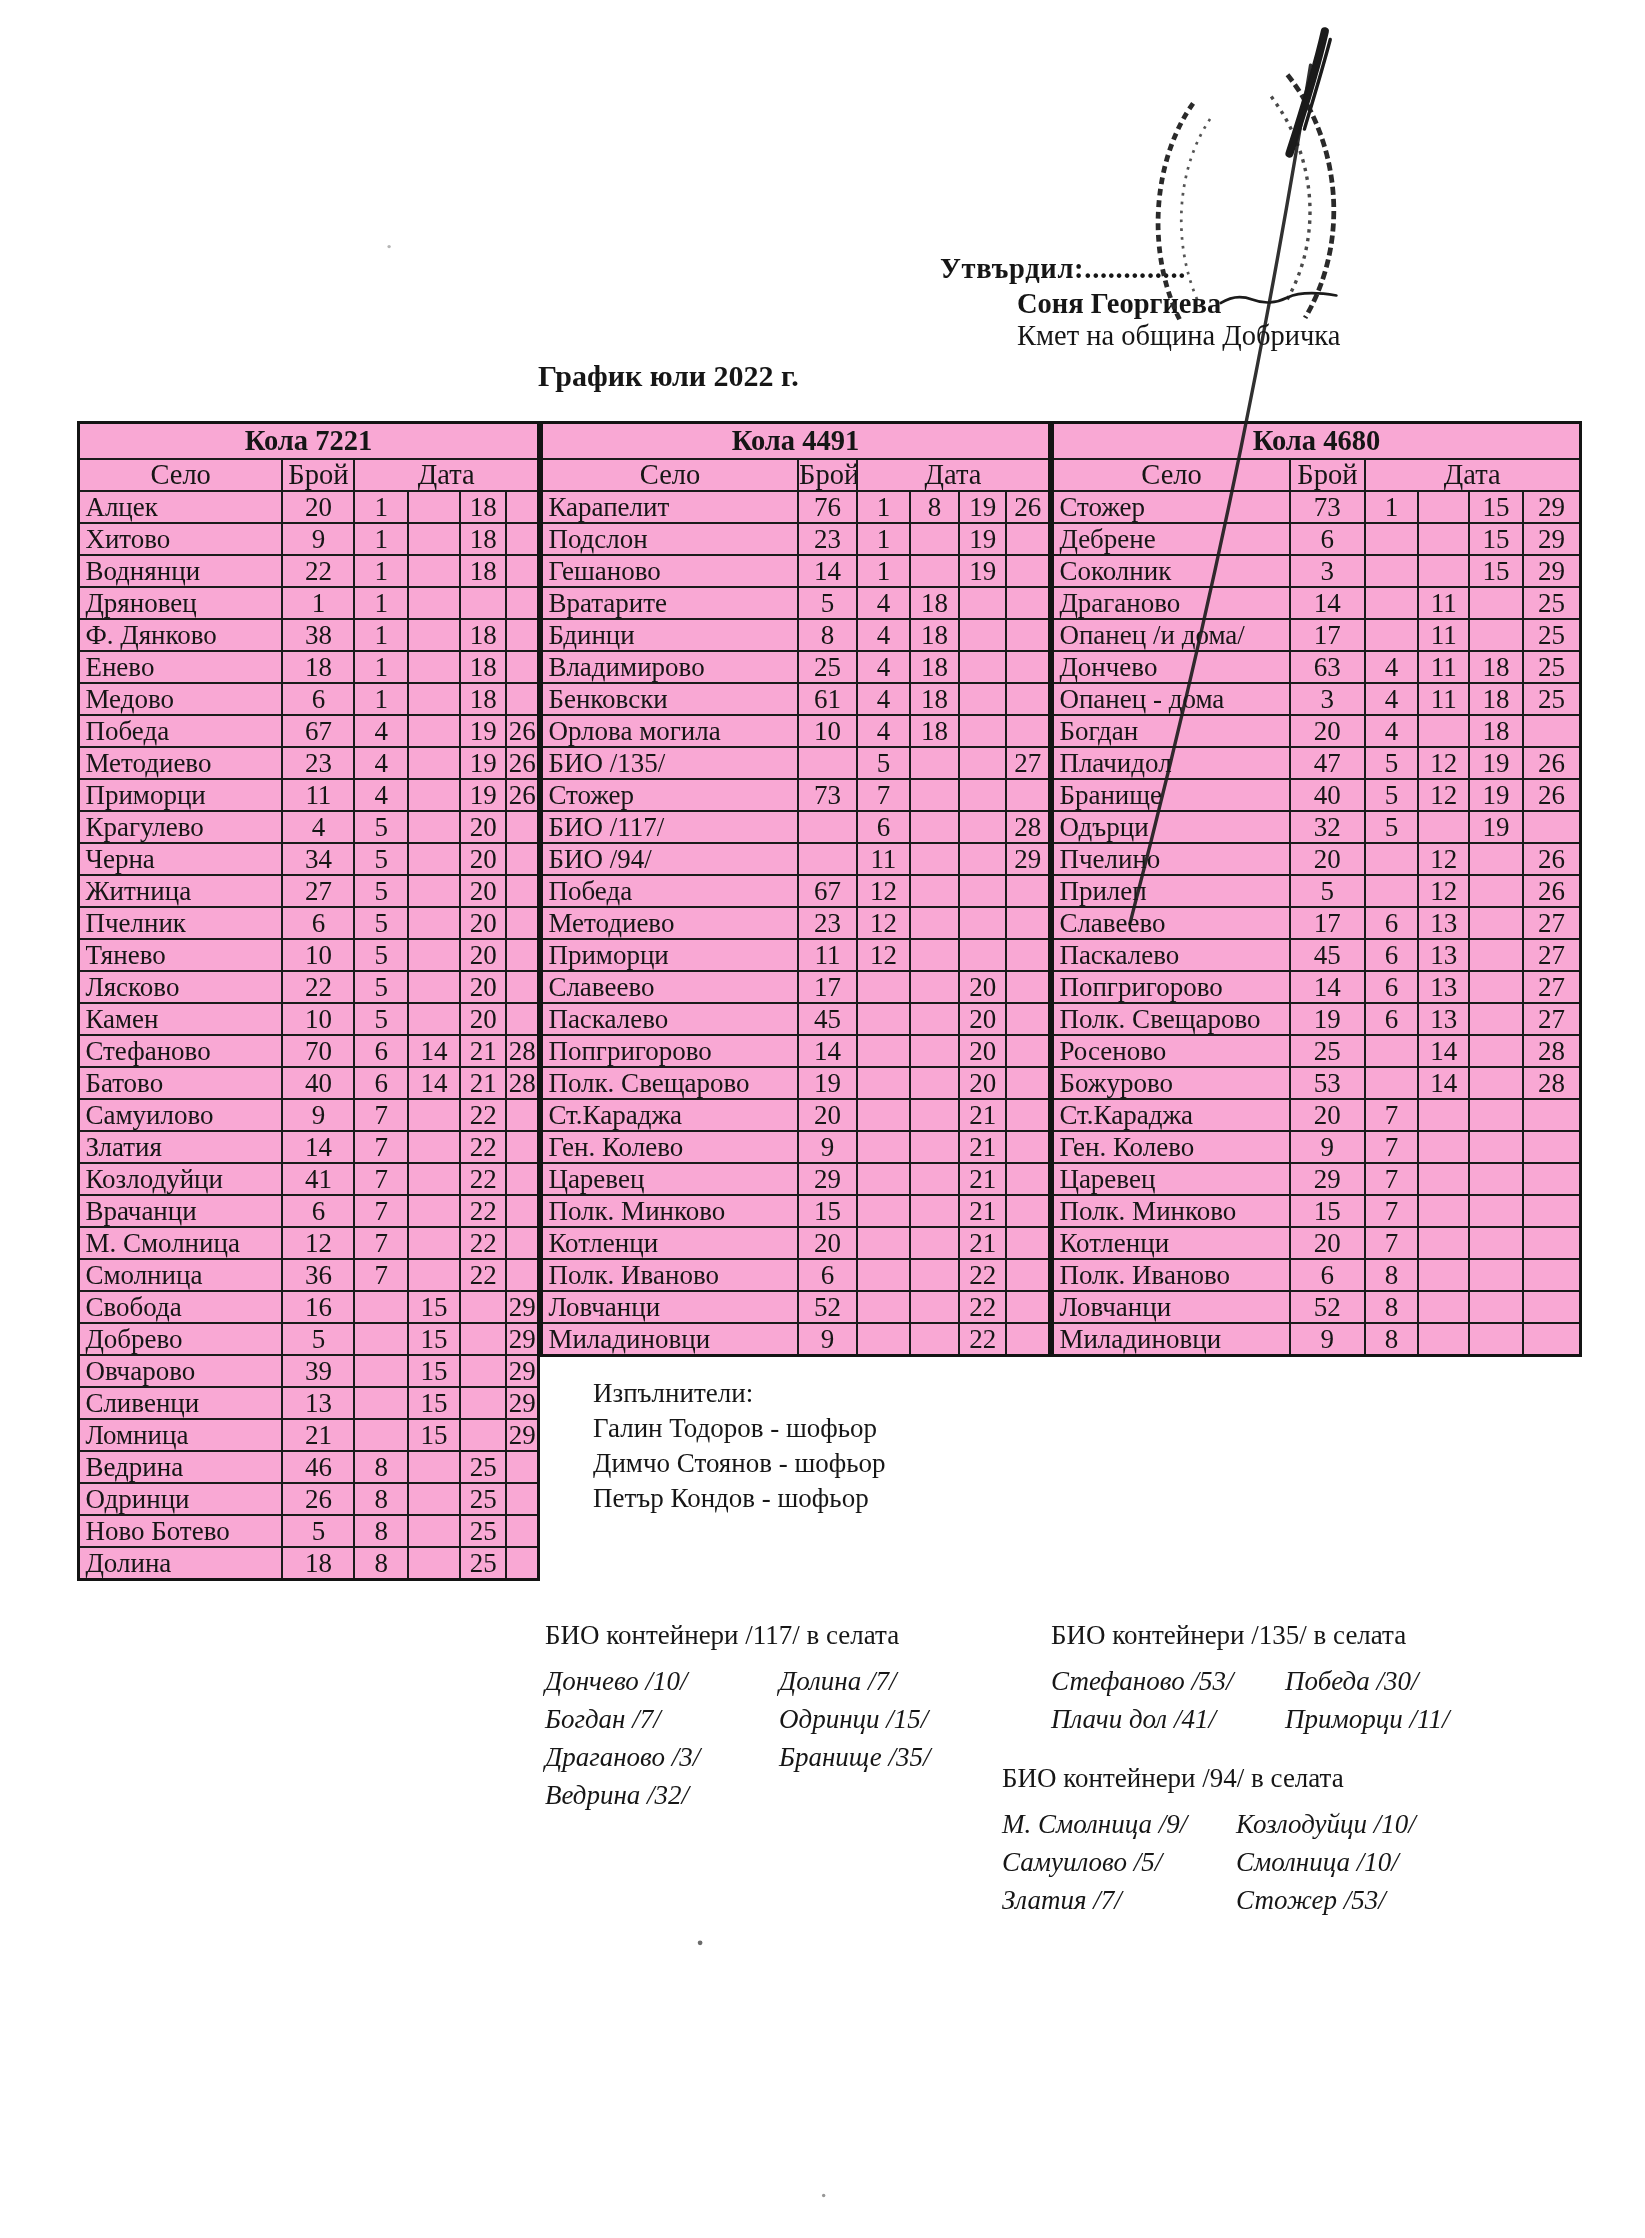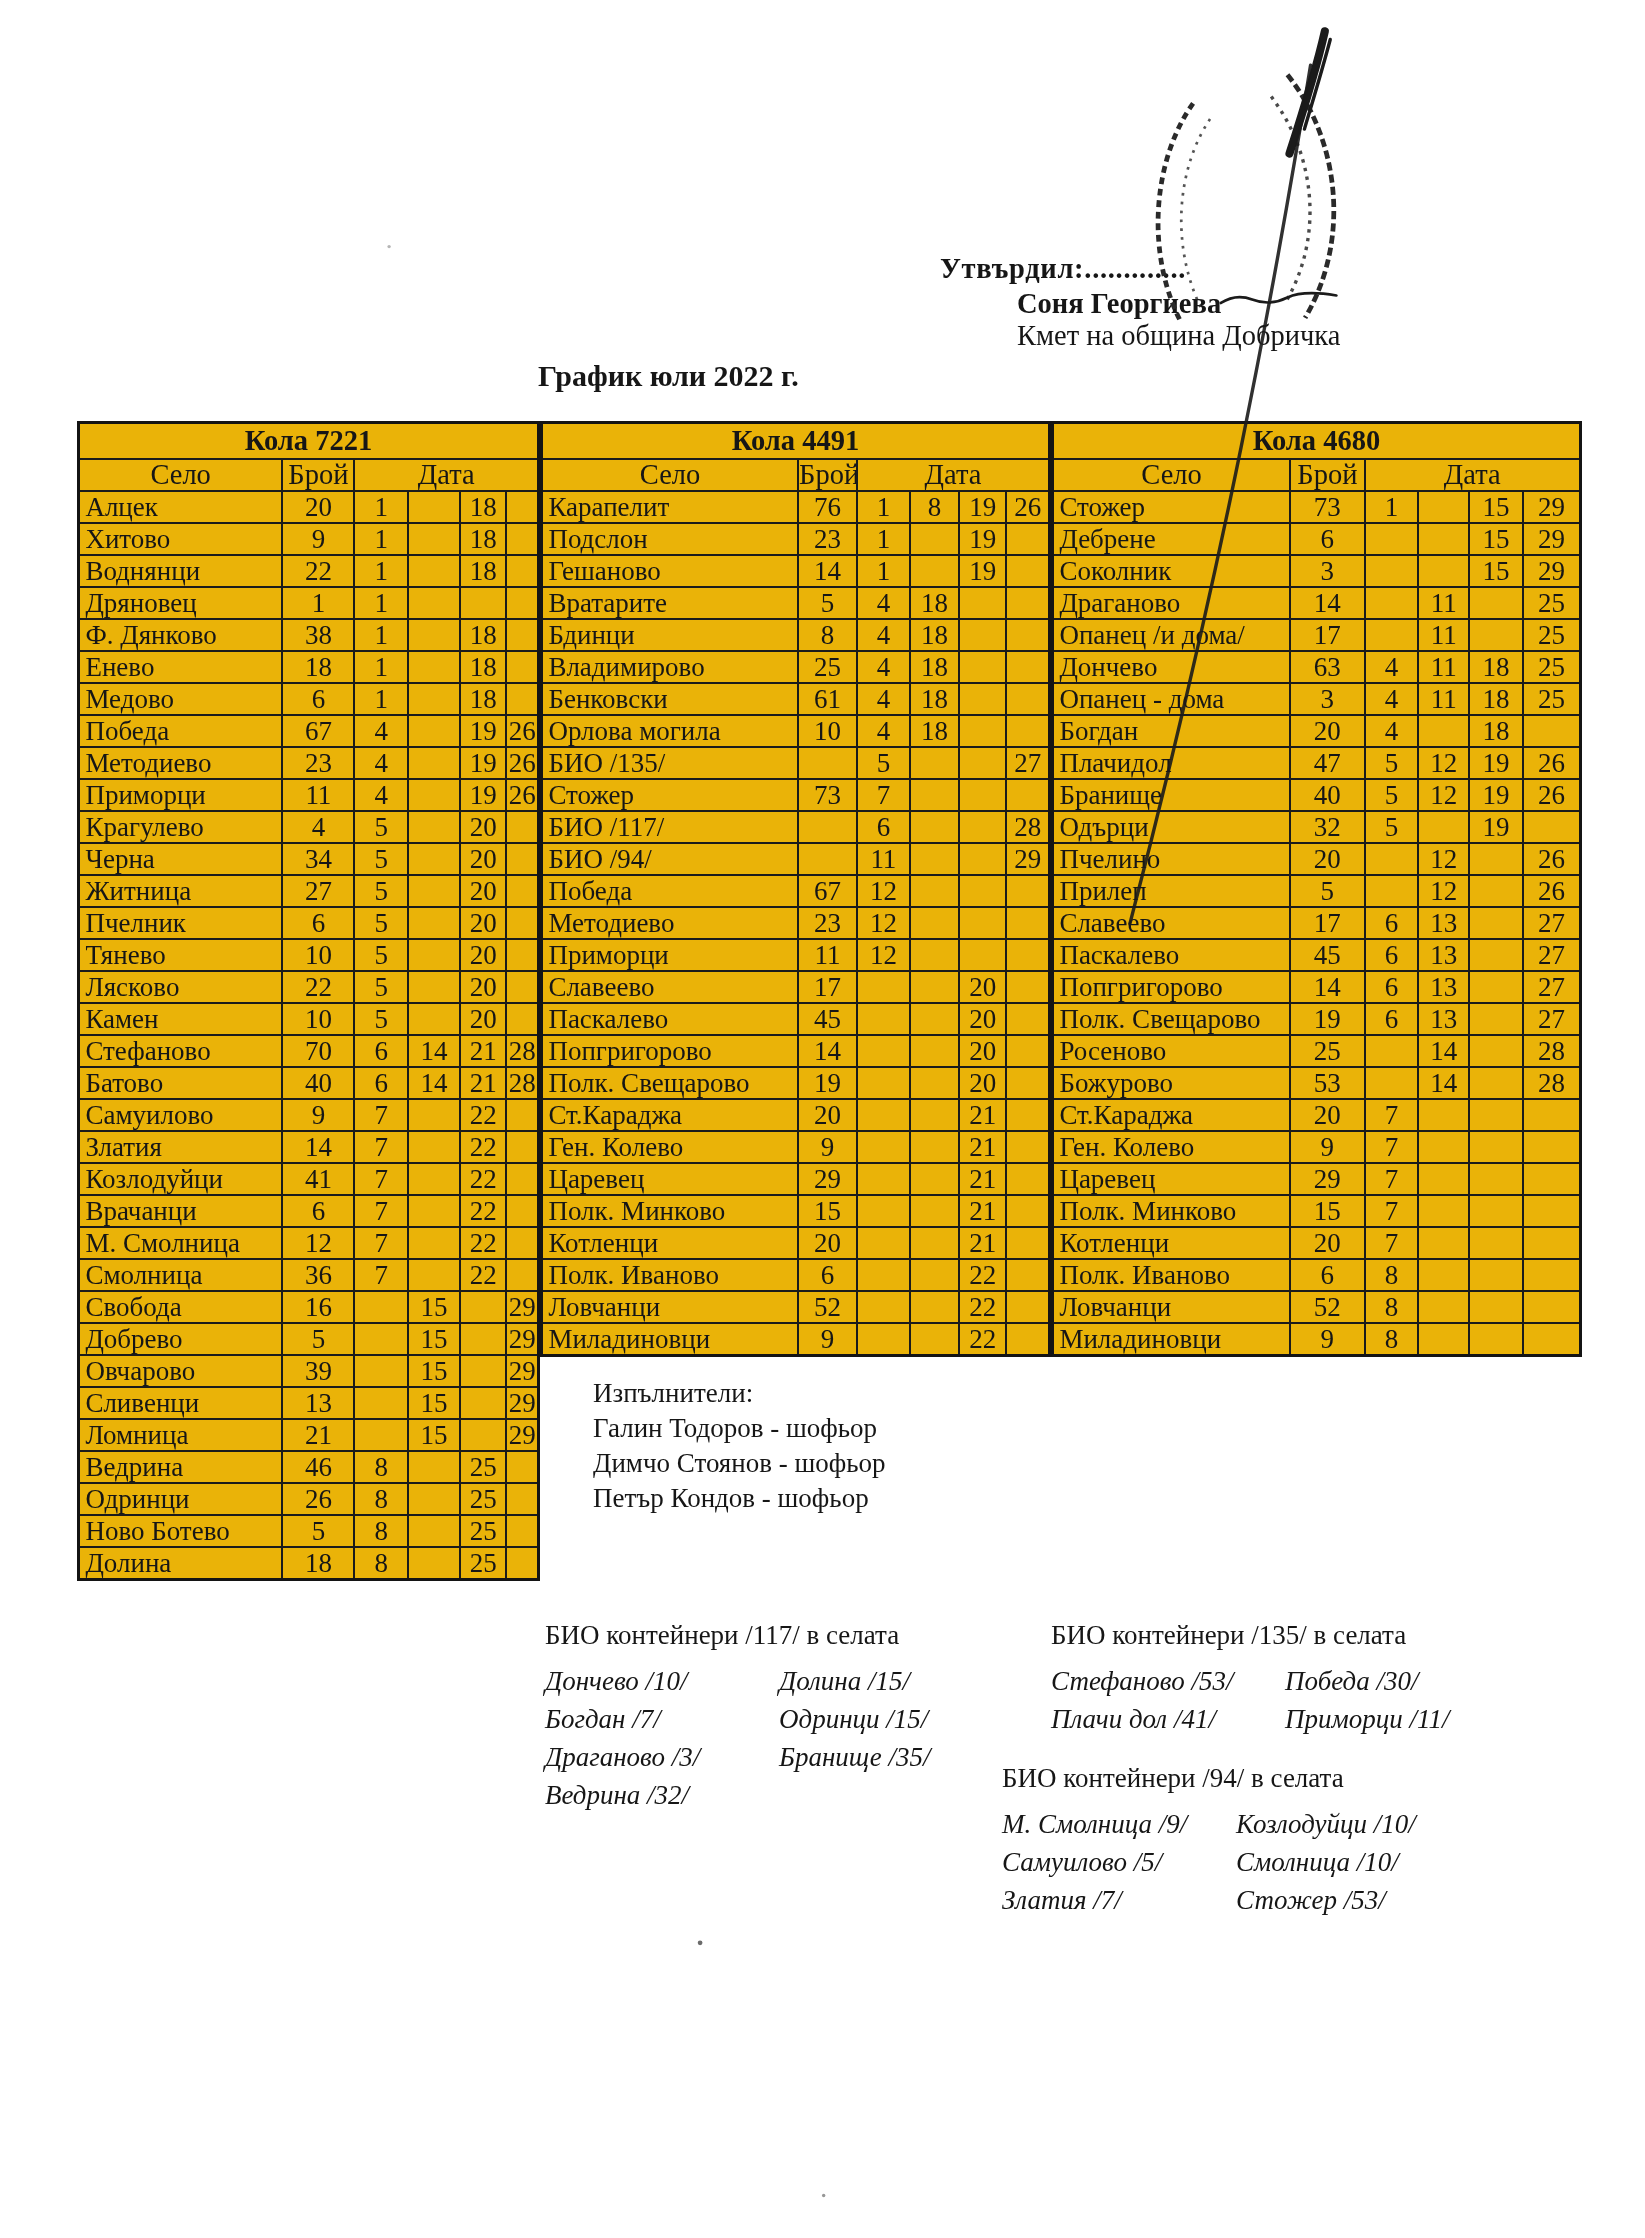--- a/index.html
+++ b/index.html
@@ -7,21 +7,21 @@
     width:1646px;height:2239px;position:relative;background:#ffffff;
     font-family:"Liberation Serif", serif;color:#161616;overflow:hidden;
   }
   .abs{position:absolute;}
   
   #approve{left:940px;top:253px;font-size:28.5px;font-weight:bold;letter-spacing:0.7px;}
   #approver-name{left:1017px;top:288px;font-size:28.5px;font-weight:bold;}
   #approver-title{left:1017px;top:320px;font-size:28.5px;}
   #title{left:538px;top:359px;font-size:30px;font-weight:bold;}
   
-  table.sched{position:absolute;border-collapse:collapse;table-layout:fixed;background:#eab308;border:3.4px solid #141414;}
+  table.sched{position:absolute;border-collapse:collapse;table-layout:fixed;background:#f9a8d4;border:3.4px solid #141414;}
   .sched td{border:2px solid #1b1b1b;padding:0;overflow:hidden;white-space:nowrap;line-height:1;}
   .sched .t-title td{height:34px;text-align:center;font-weight:bold;font-size:28.5px;}
   .sched .t-head td{height:30px;text-align:center;font-weight:normal;font-size:28.5px;}
   .sched td.v{text-align:left;padding-left:5.4px;font-size:27px;height:30px;}
   .sched td.n{text-align:center;font-size:27px;height:30px;}
   #t0{left:77px;top:421px;width:463px;}
   #t1{left:540px;top:421px;width:511px;}
   #t2{left:1051px;top:421px;width:531px;}
   
   #exec{left:545px;top:1376px;font-size:27px;line-height:35px;margin-left:48px;}
@@ -822,21 +822,21 @@
 <div class="abs bio" id="bio0">
     <div class="bio-title">БИО контейнери /117/ в селата</div>
     <div class="bio-cols">
       <div class="bio-col">
         <div class="bio-item">Дончево /10/</div>
         <div class="bio-item">Богдан /7/</div>
         <div class="bio-item">Драганово /3/</div>
         <div class="bio-item">Ведрина /32/</div>
       </div>
       <div class="bio-col">
-        <div class="bio-item">Долина /15/</div>
+        <div class="bio-item">Долина /7/</div>
         <div class="bio-item">Одринци /15/</div>
         <div class="bio-item">Бранище /35/</div>
       </div>
     </div>
   </div>
 <div class="abs bio" id="bio1">
     <div class="bio-title">БИО контейнери /135/ в селата</div>
     <div class="bio-cols">
       <div class="bio-col">
         <div class="bio-item">Стефаново /53/</div>

